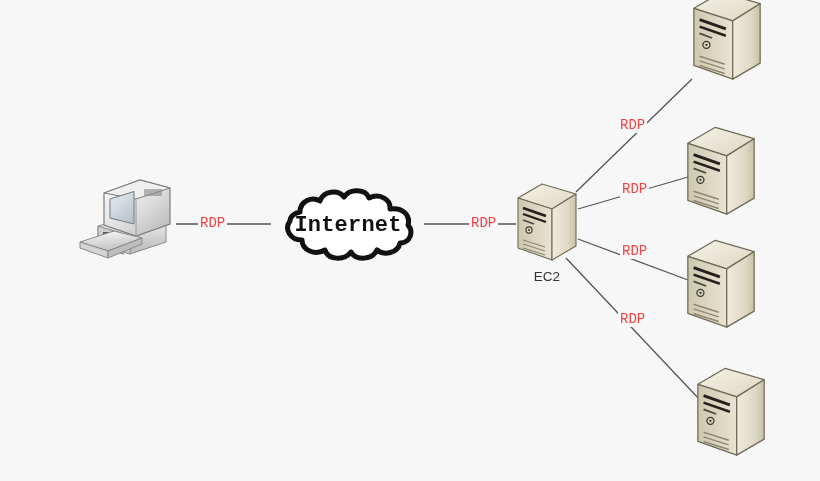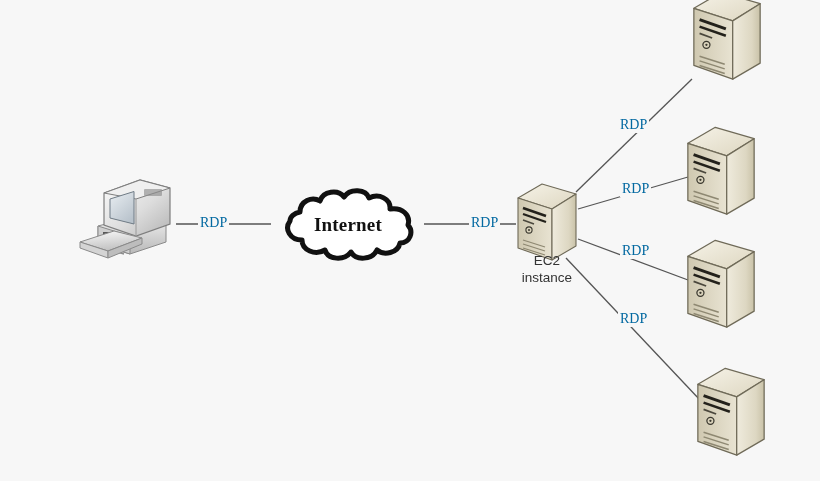--- a/index.html
+++ b/index.html
@@ -32,46 +32,46 @@
     position: absolute;
     text-align: center;
     color: #333333;
     font-size: 13.5px;
     line-height: 17px;
     white-space: nowrap;
     font-family: "Liberation Sans", sans-serif;
   }
   .edge-label {
     position: absolute;
-    color: #0369a1;
+    color: #ef4444;
     font-size: 14px;
     line-height: 16px;
     white-space: nowrap;
     background: #f7f7f7;
     padding: 0 2px;
-    font-family: Liberation Serif, serif;
+    font-family: Liberation Mono, monospace;
   }
   
   .cloud-wrap {
     position: absolute;
   }
   .cloud-text {
     position: absolute;
     left: 0;
     top: 0;
     width: 100%;
     height: 100%;
     display: flex;
     align-items: center;
     justify-content: center;
-    font-size: 19px;
+    font-size: 22px;
     font-weight: bold;
     color: #111111;
     letter-spacing: 0.2px;
-    font-family: Liberation Serif, serif;
+    font-family: Liberation Mono, monospace;
   }
 </style>
 </head>
 <body>
 
 <div id="canvas">
 
   <svg id="wires" viewBox="0 0 820 481">
 
     <line x1="176" y1="224" x2="271" y2="224" stroke="#555555" stroke-width="1.6"></line>
@@ -183,23 +183,22 @@
 
       <circle cx="15" cy="48" r="3.1" fill="#d9d2bb" stroke="#3a382f" stroke-width="1.1"></circle>
       <circle cx="15" cy="48" r="1" fill="#3a382f"></circle>
 
       <path d="M9 58 L31 65" stroke="#8e8872" stroke-width="1.3"></path>
       <path d="M9 62 L31 69" stroke="#8e8872" stroke-width="1.3"></path>
       <path d="M9 66 L31 73" stroke="#8e8872" stroke-width="1.3"></path>
     </svg>
   </div>
 
-  <div class="caption" style="left:484px; top:252px; width:126px;">
+  <div class="caption" style="left:484px; top:268px; width:126px;">
     <div>EC2</div>
-    <div>instance</div>
   </div>
 
   <div class="node" style="left:686px; top:-10px; width:82px; height:96px;">
     <svg width="82" height="96" viewBox="0 0 66 84">
       <path d="M4 16 L28 2 L62 12 L38 27 Z" fill="url(#srvTop)" stroke="#6f6a58" stroke-width="1.1" stroke-linejoin="round"></path>
       <path d="M4 16 L38 27 L38 78 L4 66 Z" fill="url(#srvFront)" stroke="#6f6a58" stroke-width="1.1" stroke-linejoin="round"></path>
       <path d="M38 27 L62 12 L62 64 L38 78 Z" fill="url(#srvSide)" stroke="#6f6a58" stroke-width="1.1" stroke-linejoin="round"></path>
       <path d="M9 26 L32 34" stroke="#23211b" stroke-width="2.6"></path>
       <path d="M9 32 L32 40" stroke="#23211b" stroke-width="2.2"></path>
       <path d="M9 38 L20 42" stroke="#4a473c" stroke-width="1.6"></path>

